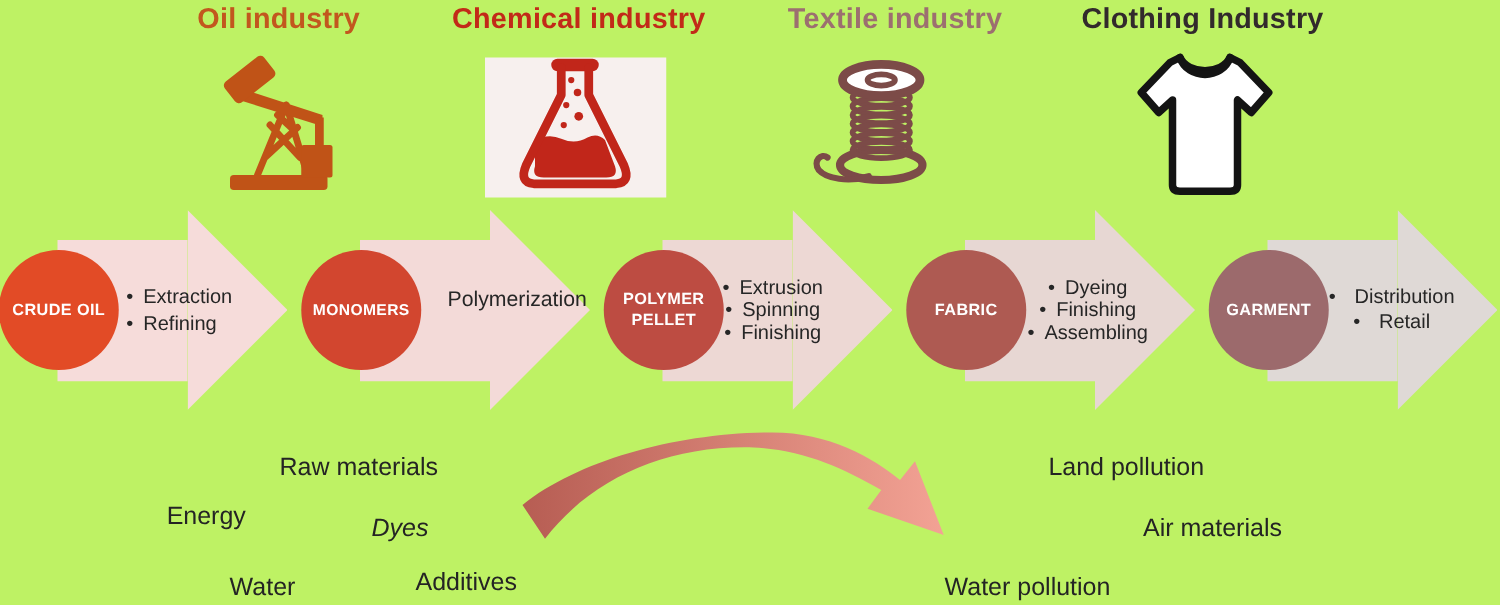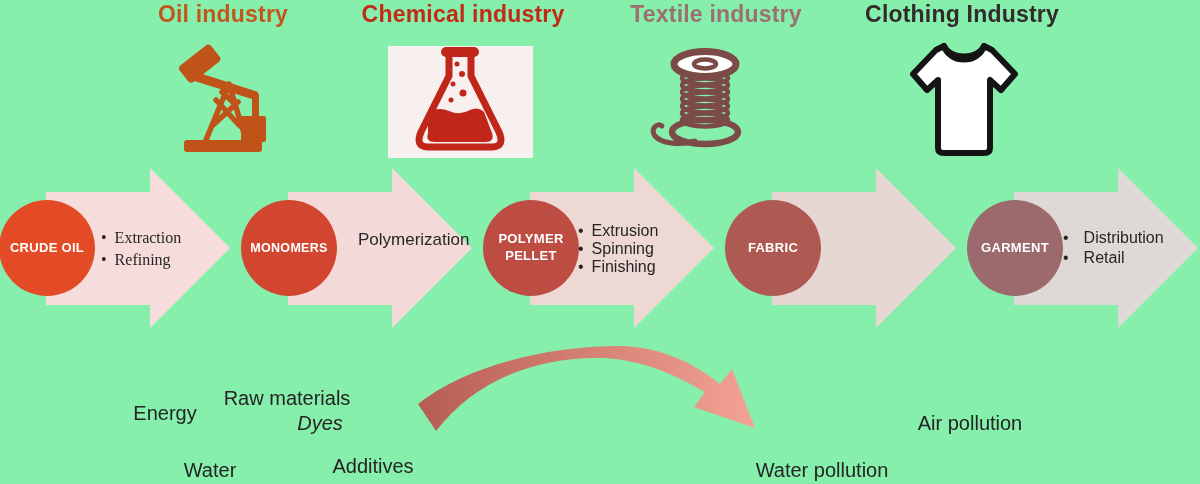--- a/index.html
+++ b/index.html
@@ -1,17 +1,17 @@
 <!DOCTYPE html>
 <html><head>
 <meta charset="utf-8">
 <style>
   html,body { margin:0; padding:0; background:#fff; }
   .canvas {
-    position:relative; width:1200px; height:484px; background:#86efac;
+    position:relative; width:1200px; height:484px; background:#bef264;
     font-family:"Liberation Sans", sans-serif; overflow:hidden;
   }
   .industry-label {
     position:absolute; top:1px; transform:translateX(-50%);
     font-size:23px; font-weight:700; white-space:nowrap; letter-spacing:.2px;
   }
   .icon-box { position:absolute; }
   .flask-bg { position:absolute; left:388px; top:46px; width:145px; height:112px; background:#f7f0ee; }
   .arrow-body { position:absolute; top:192px; width:104px; height:113px; }
   .arrow-head {
@@ -22,23 +22,23 @@
     position:absolute; top:200px; width:96px; height:96px; border-radius:50%;
     display:flex; align-items:center; justify-content:center; text-align:center;
     color:#ffffff; font-weight:700; font-size:13px; line-height:1.3; letter-spacing:.3px;
   }
   .stage-circle span { display:block; width:78px; }
   .circle-sm { font-size:12.5px; }
   .steps { position:absolute; list-style:none; margin:0; padding:0; color:#262626; font-size:16px; }
   .steps li { white-space:nowrap; }
   .steps li::before { content:"•"; margin-right:8px; }
   .steps.wide-gap li::before { margin-right:15px; }
-  .lh22 li { line-height:22px;font-family:Liberation Serif, serif; }
-  .lh20 li { line-height:20px; }
-  .lh18 li { line-height:18px; }
+  .lh22 li { line-height:22px; }
+  .lh20 li { line-height:20px;text-align:center; }
+  .lh18 li { line-height:18px;text-align:center; }
   .plain-step { position:absolute; color:#262626; font-size:17px; white-space:nowrap; }
   .bottom-label {
     position:absolute; transform:translateX(-50%);
     font-size:20px; color:#242424; white-space:nowrap;
   }
   .swoosh { position:absolute; left:403px; top:338px; }
 </style>
 </head>
 <body>
 
@@ -137,48 +137,54 @@
     <li>Extrusion</li>
     <li>Spinning</li>
     <li>Finishing</li>
   </ul>
 
   <div class="arrow-body" style="left: 772px; background: rgb(231, 215, 211);"></div>
   <div class="arrow-head" style="left: 876px; background: rgb(231, 215, 211);"></div>
   <div class="stage-circle" style="left: 725px; background: rgb(174, 90, 82);">
     <span>FABRIC</span>
   </div>
+  <ul class="steps lh18" style="left:822px; top:222px;">
+    <li>Dyeing</li>
+    <li>Finishing</li>
+    <li>Assembling</li>
+  </ul>
 
   <div class="arrow-body" style="left: 1014px; background: rgb(223, 217, 214);"></div>
   <div class="arrow-head" style="left: 1118px; background: rgb(223, 217, 214);"></div>
   <div class="stage-circle" style="left: 967px; background: rgb(156, 106, 108);">
     <span>GARMENT</span>
   </div>
   <ul class="steps lh20 wide-gap" style="left:1063px; top:228px;">
     <li>Distribution</li>
     <li>Retail</li>
   </ul>
 
-  <div class="bottom-label" style="left:287px; top:363px;margin-top:24px;">Raw materials</div>
+  <div class="bottom-label" style="left:287px; top:363px;">Raw materials</div>
   <div class="bottom-label" style="left:165px; top:402px;">Energy</div>
   <div class="bottom-label" style="left:320px; top:412px;font-style:italic;">Dyes</div>
   <div class="bottom-label" style="left:210px; top:459px;">Water</div>
   <div class="bottom-label" style="left:373px; top:455px;">Additives</div>
 
   <svg class="swoosh" width="360" height="105" viewBox="0 0 360 105">
     <defs>
       <linearGradient id="swooshGrad" gradientUnits="userSpaceOnUse" x1="0" y1="50" x2="360" y2="50">
         <stop offset="0" stop-color="#b45a50"></stop>
         <stop offset="1" stop-color="#f4a496"></stop>
       </linearGradient>
     </defs>
     <path fill="url(#swooshGrad)" d="M15,66
       C 60,30 140,8 215,8
       C 260,8 295,28 317,46
       L 329,31 L 352,90 L 291,69 L 302,54
       C 270,36 240,22 200,20
       C 130,18 70,45 33,93 Z"></path>
   </svg>
 
-  <div class="bottom-label" style="left:970px; top:412px;">Air pollution</div>
+  <div class="bottom-label" style="left:901px; top:363px;">Land pollution</div>
+  <div class="bottom-label" style="left:970px; top:412px;">Air materials</div>
   <div class="bottom-label" style="left:822px; top:459px;">Water pollution</div>
 
 </div>
 
 </body></html>

